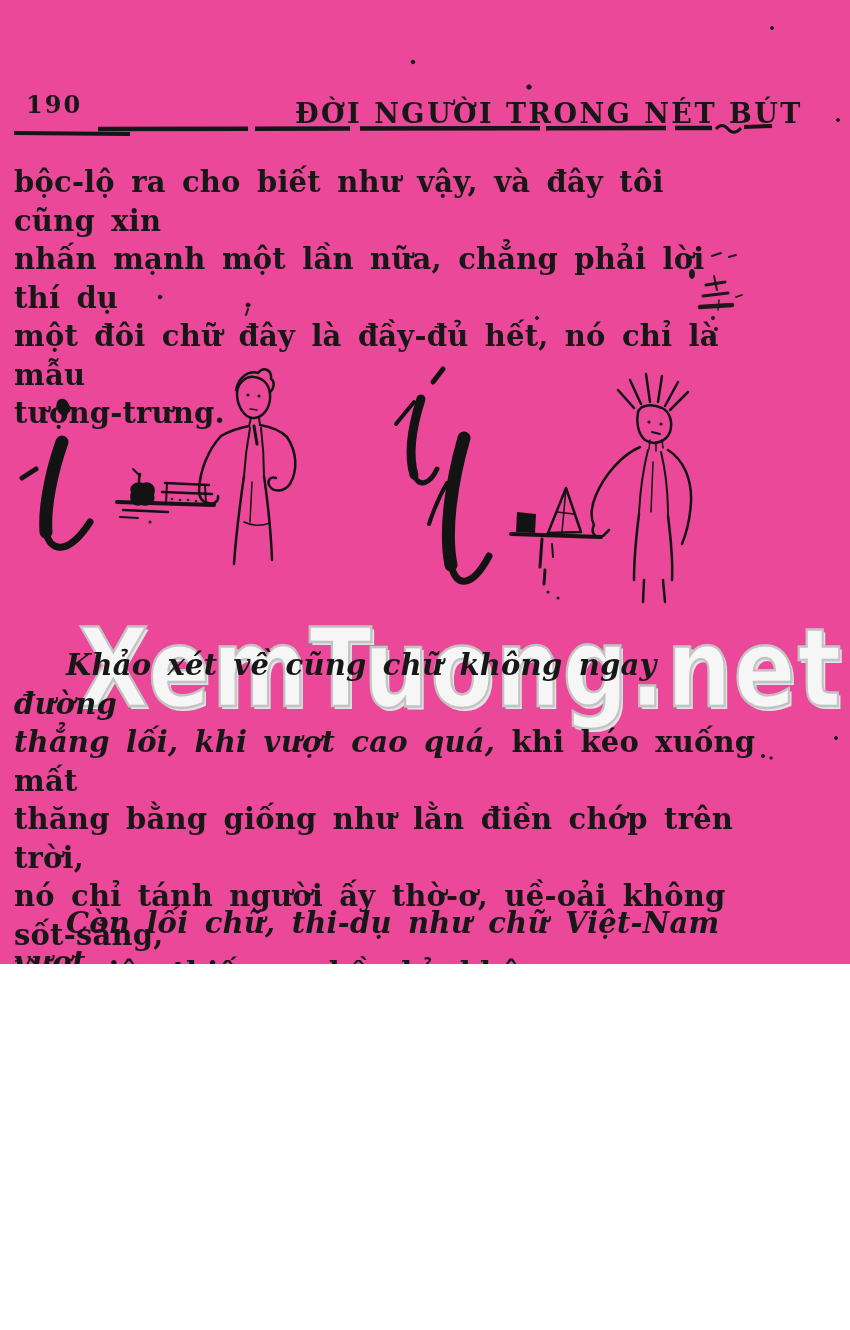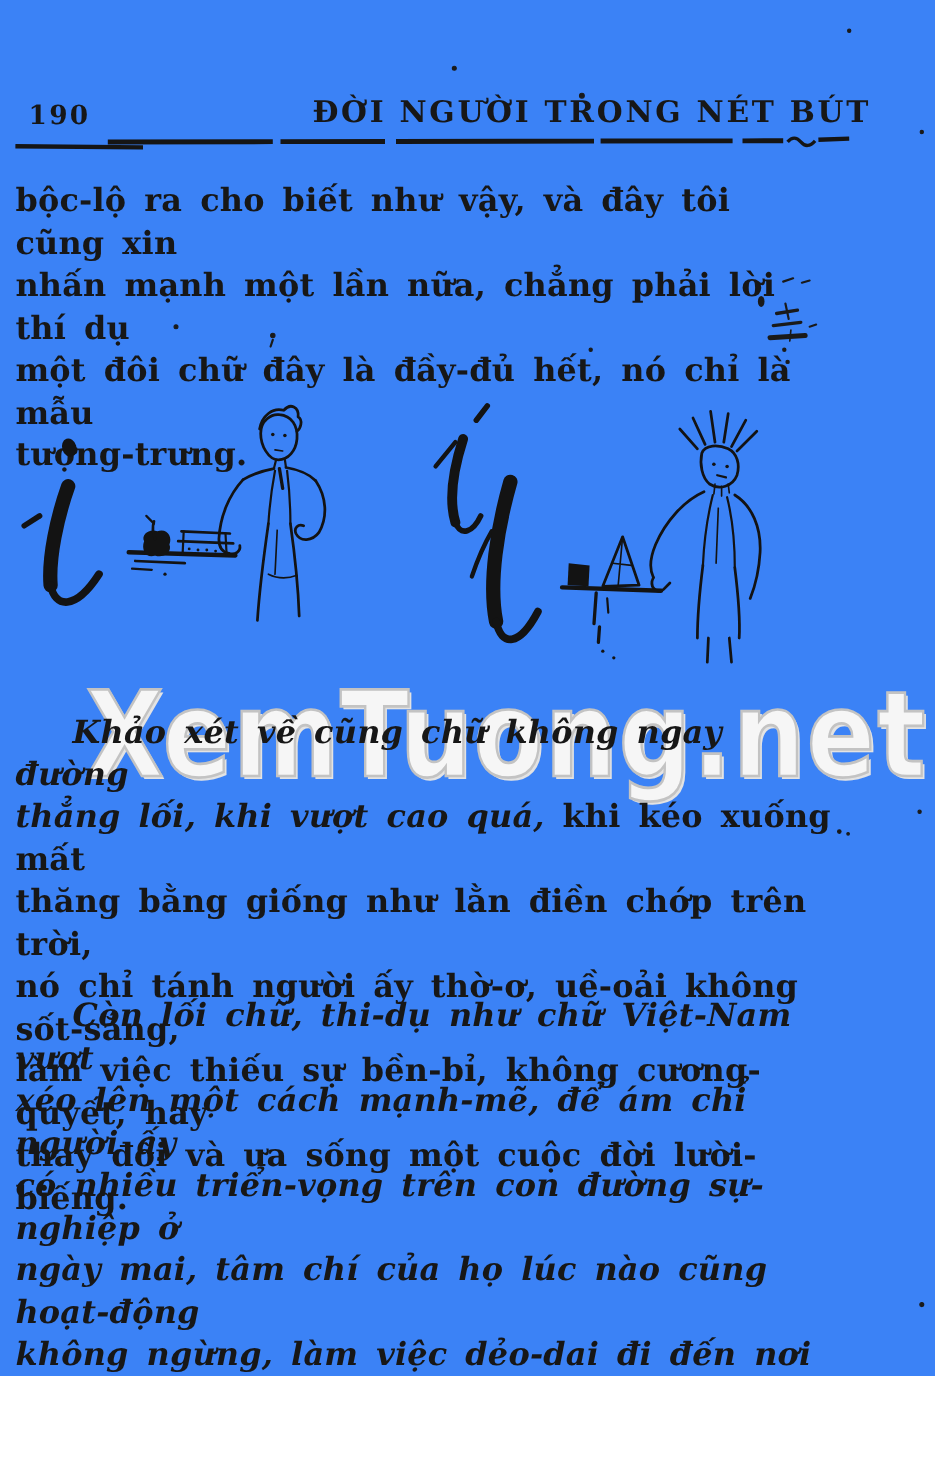--- a/index.html
+++ b/index.html
@@ -1,21 +1,21 @@
 <!DOCTYPE html>
 <html lang="vi"><head>
 <meta charset="utf-8">
 <style>
   html,body{margin:0;padding:0;background:#ffffff;}
-  .page{position:relative;width:850px;height:1251px;background:#3b82f6;overflow:hidden;
+  .page{position:relative;width:850px;height:964px;background:#ec4899;overflow:hidden;
         color:#171717;font-family:"DejaVu Serif",serif;}
 
   
   .pagenum{position:absolute;left:26px;top:90px;font-size:24px;font-weight:700;letter-spacing:2px;}
-  .title{position:absolute;left:284px;top:87px;margin:0;font-size:27px;font-weight:700;
+  .title{position:absolute;left:284px;top:87px;margin:11px;font-size:27px;font-weight:700;
          letter-spacing:2.5px;white-space:nowrap;}
   .rule-svg{position:absolute;left:0;top:118px;}
 
   
   .watermark{position:absolute;left:78px;top:606px;z-index:1;margin:0;
              font-family:"DejaVu Sans",sans-serif;font-weight:700;font-size:108px;
              letter-spacing:2px;white-space:nowrap;color:#f6f6f6;
              -webkit-text-stroke:2.5px #c3c3c3;
              text-shadow:3px 3px 0 #e3e3e3;
              transform:scaleX(0.85);transform-origin:left top;}

